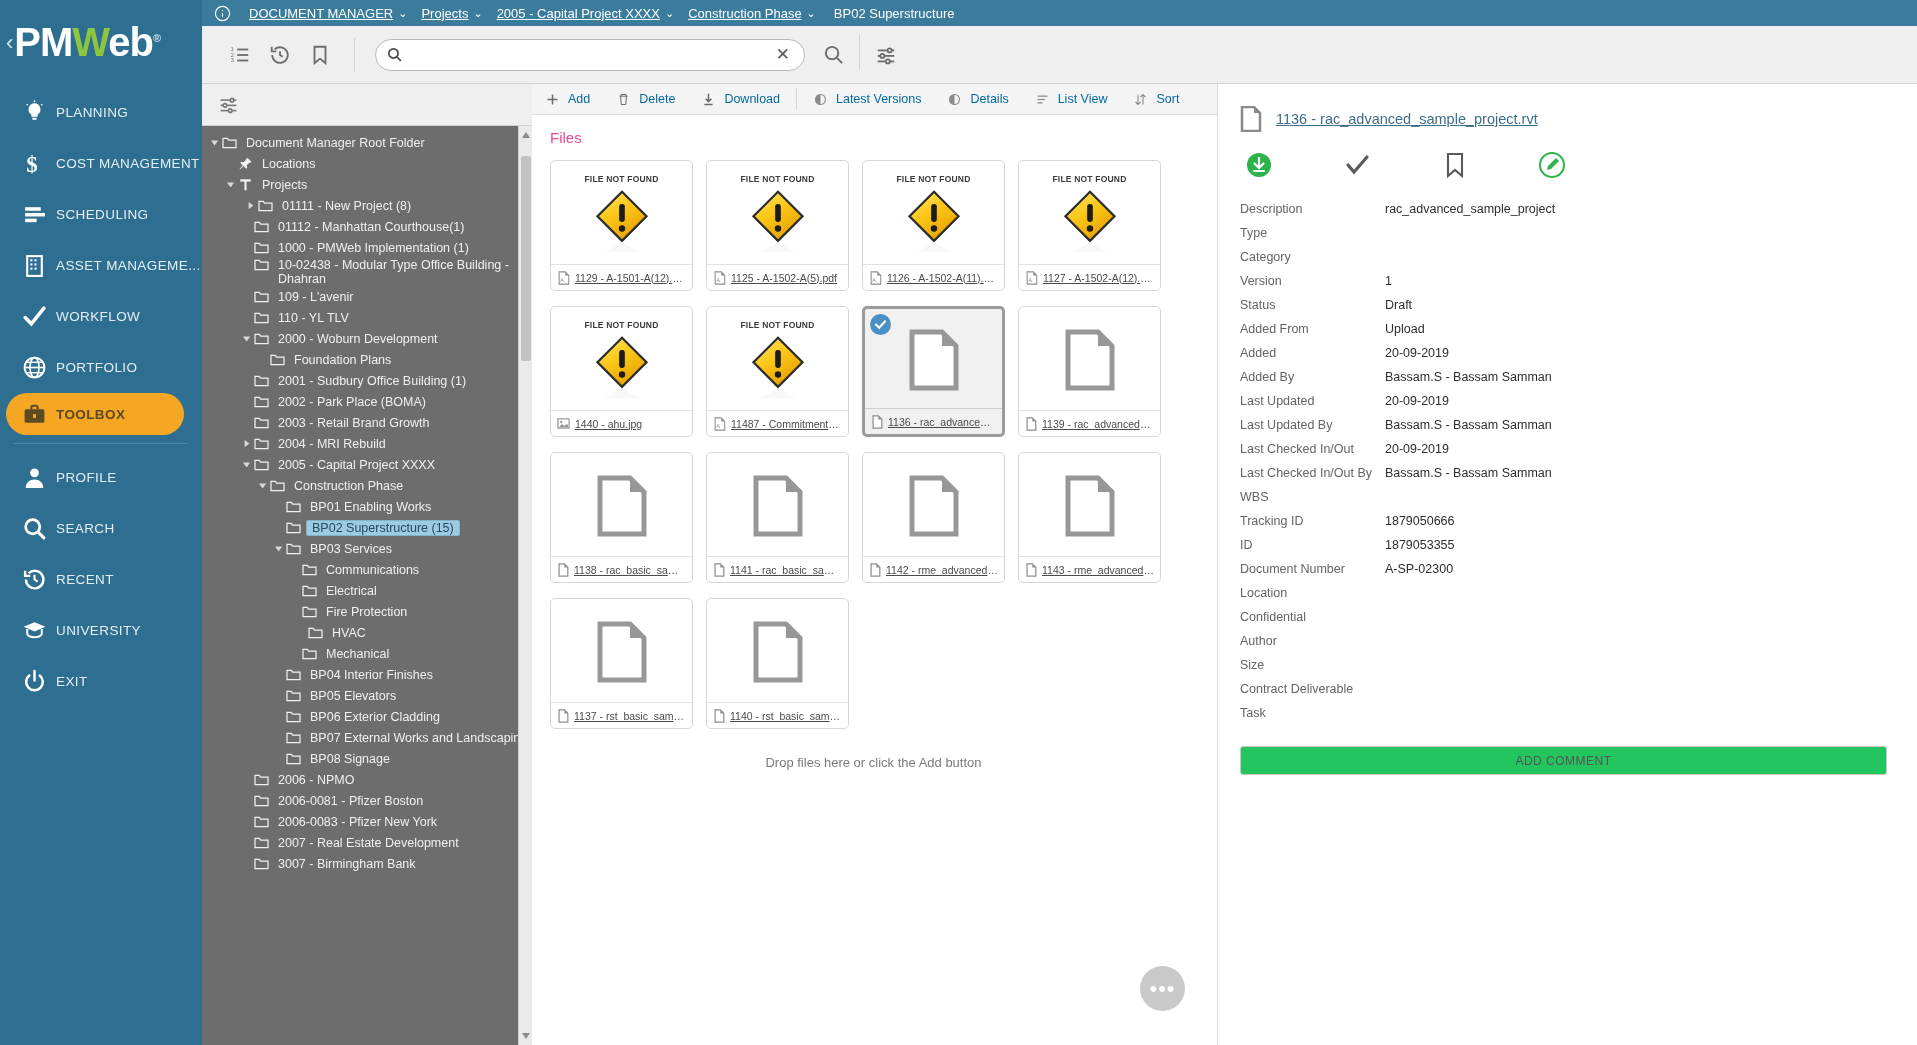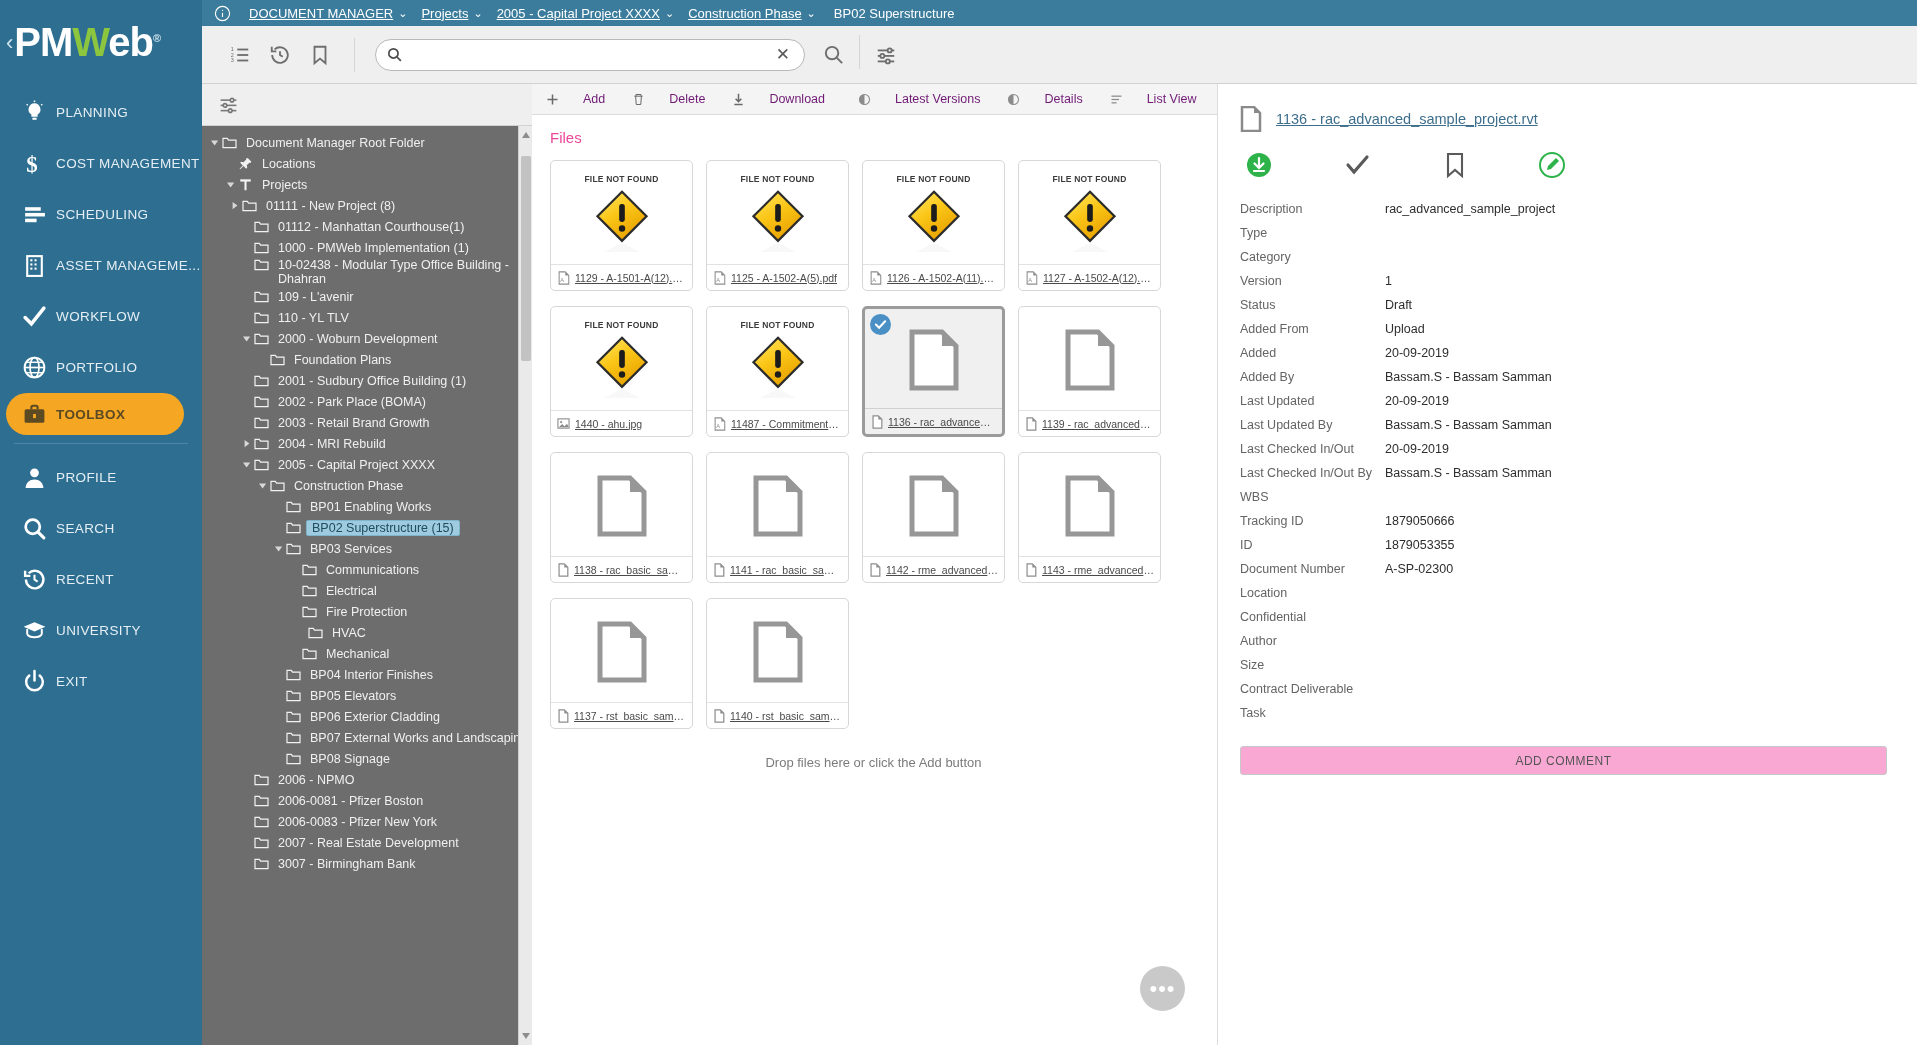--- a/index.html
+++ b/index.html
@@ -129,21 +129,21 @@
   .scroll-up { top: 6px; border-bottom: 6px solid #8d8d8d; }
   .scroll-dn { bottom: 6px; border-top: 6px solid #8d8d8d; }
 
   
   .filesarea { flex: 1; display: flex; flex-direction: column; min-width: 0; background: #fff; }
   .filesbar {
     height: 31px; background: #f4f4f4; border-bottom: 1px solid #dcdcdc;
     display: flex; align-items: center; flex-shrink: 0;
   }
   .fbtn {
-    display: flex; align-items: center; gap: 23px; color: #701a75;
+    display: flex; align-items: center; gap: 8px; color: #0369a1;
     font-size: 12.5px; padding: 0 13px; height: 31px; cursor: pointer;
     white-space: nowrap;
   }
   .fdiv { width: 1px; height: 22px; background: #d5d5d5; margin: 0 3px; }
 
   .filesbody { flex: 1; padding: 14px 20px 0 18px; overflow: hidden; position: relative; }
   .files-title { font-size: 15px; color: #ec4899; margin-bottom: 14px; }
   .grid { display: flex; flex-wrap: wrap; gap: 15px 13px; }
   .tile {
     width: 143px; height: 131px; border: 1px solid #d7d7d7; border-radius: 5px;
@@ -196,21 +196,21 @@
   }
   .det-actions { display: flex; gap: 72px; padding-left: 6px; margin-bottom: 24px; }
   .det-act { cursor: pointer; display:flex; }
   .det-row { display: flex; height: 24px; align-items: flex-start; }
   .det-key { width: 145px; color: #646464; font-size: 12.5px; flex-shrink: 0; }
   .det-val { color: #2d2d2d; font-size: 12.5px; }
   .addcomment {
     margin-top: 16px; height: 29px; border: 1px solid #c8c8c8; border-radius: 3px;
     display: flex; align-items: center; justify-content: center;
     color: #555; font-size: 12px; letter-spacing: 0.5px; cursor: pointer;
-    background: #f9a8d4; width: 100%;
+    background: #22c55e; width: 100%;
   }
 </style>
 </head>
 <body>
 
 <div class="app">
 
   <div class="leftnav">
     <div class="brand">
       <span class="brand-collapse">‹</span>
@@ -472,21 +472,21 @@
                 </svg>
               </span>
               <span class="tfolder">
                 <svg class="ic" width="15" height="14" viewBox="0 0 16 16" fill="#f2f2f2">
                   <rect x="2" y="1.5" width="12" height="2.6"></rect>
                   <rect x="6.8" y="3" width="2.4" height="11"></rect>
                 </svg>
               </span>
               <span class="tlabel">Projects</span>
             </div>
-            <div class="tnode" style="padding-left: 26px;">
+            <div class="tnode" style="padding-left: 42px;">
               <span class="tarrow">
                 <svg width="8" height="8" viewBox="0 0 10 10" fill="#d8d8d8">
                   <polygon points="2,0 8,4.5 2,9"></polygon>
                 </svg>
               </span>
               <span class="tfolder">
                 <svg class="ic" width="15" height="13" viewBox="0 0 16 14" fill="none" stroke="#f2f2f2" stroke-width="1.3">
                   <path d="M1 12.5V2.5h4.6l1.4 2h8v8z"></path>
                 </svg>
               </span>

